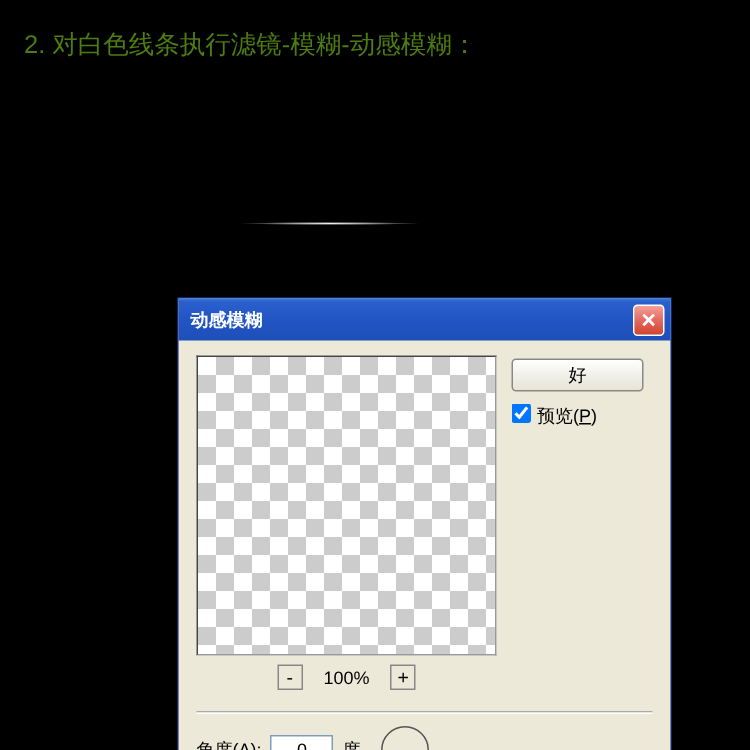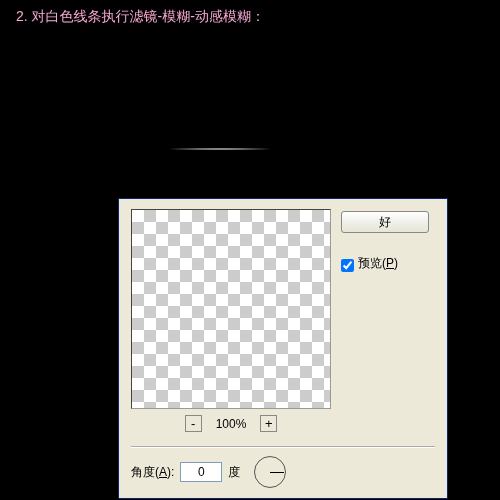--- a/index.html
+++ b/index.html
@@ -1,47 +1,53 @@
 <!DOCTYPE html>
 <html><head>
 <meta charset="utf-8">
 <style>
 * { margin: 0; padding: 0; box-sizing: border-box; }
 body { width: 500px; height: 500px; background: #000; font-family: "SimSun", "宋体", sans-serif; font-size: 12px; overflow: hidden; position: relative; }
-.instruction { color: #f9a8d4; padding: 8px 16px; font-size: 14px; }
+.instruction { color: #4d7c0f; padding: 18px 16px; font-size: 17px; }
 .glow-line { position: absolute; top: 148px; left: 160px; width: 120px; height: 2px; background: radial-gradient(ellipse at center, rgba(255,255,255,0.95) 0%, rgba(255,255,255,0.6) 30%, rgba(255,255,255,0) 70%); }
 .dialog { position: absolute; top: 198px; left: 118px; width: 330px; background: #ece9d8; border: 1px solid #0a246a; box-shadow: 2px 2px 4px rgba(0,0,0,0.3); }
 .titlebar { height: 28px; background: linear-gradient(to bottom, #3b77dd 0%, #2b5fce 8%, #2255c4 50%, #1e4fb8 100%); display: flex; align-items: center; padding: 0 4px 0 8px; color: #fff; font-weight: bold; font-size: 12px; }
 .titlebar-text { flex: 1; }
 .close-btn { width: 21px; height: 21px; background: linear-gradient(to bottom, #f5a09a 0%, #e8736b 40%, #d4422d 100%); border: 1px solid #fff; border-radius: 3px; display: flex; align-items: center; justify-content: center; color: #fff; font-weight: bold; font-size: 13px; cursor: pointer; }
 .dialog-body { padding: 10px 8px 10px 12px; display: flex; gap: 10px; }
 .left-col { flex: 0 0 200px; }
 .preview-box { width: 200px; height: 200px; border: 1px inset #999; background-image: linear-gradient(45deg, #ccc 25%, transparent 25%), linear-gradient(-45deg, #ccc 25%, transparent 25%), linear-gradient(45deg, transparent 75%, #ccc 75%), linear-gradient(-45deg, transparent 75%, #ccc 75%); background-size: 24px 24px; background-position: 0 0, 0 12px, 12px -12px, -12px 0px; background-color: #fff; }
 .zoom-row { display: flex; align-items: center; justify-content: center; gap: 14px; margin-top: 6px; }
 .zoom-btn { width: 17px; height: 17px; border: 1px solid #888; background: #ece9d8; display: flex; align-items: center; justify-content: center; font-size: 13px; line-height: 1; cursor: pointer; }
 .zoom-pct { font-size: 12px; }
 .right-col { flex: 1; display: flex; flex-direction: column; gap: 6px; padding-top: 2px; }
 .win-btn { width: 88px; height: 22px; background: linear-gradient(to bottom, #fff 0%, #f0f0ea 50%, #e8e5d6 100%); border: 1px solid #888; border-radius: 3px; font-size: 12px; cursor: pointer; font-family: inherit; }
-.preview-check { display: flex; align-items: flex-end; gap: 4px; margin-top: 16px; font-size: 12px; }
+.preview-check { display: flex; align-items: flex-start; gap: 4px; margin-top: 2px; font-size: 12px; }
 .preview-check input { margin: 0; }
 .u { text-decoration: underline; }
 .divider { border-top: 1px solid #aaa; border-bottom: 1px solid #fff; margin: 4px 12px 8px 12px; }
 .angle-row { display: flex; align-items: center; gap: 6px; padding: 0 12px 10px 12px; font-size: 12px; }
 .num-input { width: 42px; height: 20px; border: 1px solid #7f9db9; background: #fff; text-align: center; font-size: 12px; padding: 1px 2px; font-family: inherit; }
 .angle-dial { width: 32px; height: 32px; border: 1px solid #555; border-radius: 50%; background: #ece9d8; position: relative; margin-left: 8px; }
 .angle-dial::after { content: ""; position: absolute; top: 50%; left: 50%; width: 14px; height: 1px; background: #000; transform-origin: left center; }
 </style>
 </head>
 <body>
 
 <div class="instruction">2. 对白色线条执行滤镜-模糊-动感模糊：</div>
 
 <div class="glow-line"></div>
 
 <div class="dialog">
+  <div class="titlebar">
+    <span class="titlebar-text">动感模糊</span>
+    <div class="close-btn">
+      <span>✕</span>
+    </div>
+  </div>
   <div class="dialog-body">
     <div class="left-col">
       <div class="preview-box"></div>
       <div class="zoom-row">
         <div class="zoom-btn">
             <span>-</span>
           </div>
         <span class="zoom-pct">100%</span>
         <div class="zoom-btn">
             <span>+</span>

